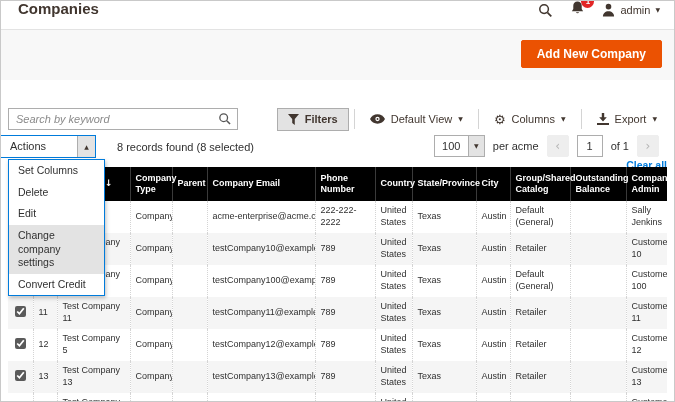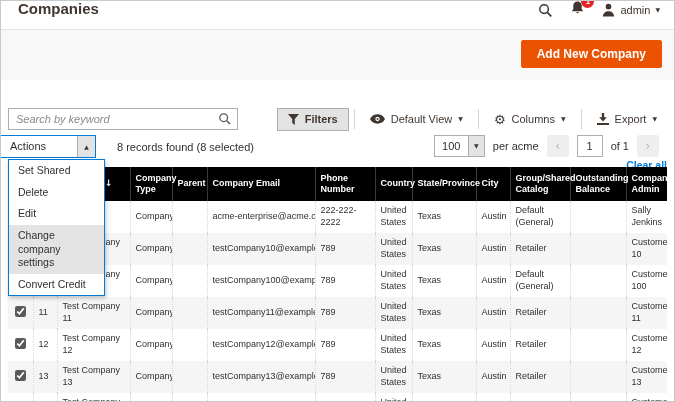--- a/index.html
+++ b/index.html
@@ -308,21 +308,21 @@
           <td>United States</td>
           <td>Texas</td>
           <td>Austin</td>
           <td>Retailer</td>
           <td></td>
           <td>Customer 11</td>
         </tr>
         <tr>
           <td style="padding-left: 7px;"><input type="checkbox" checked="" style=""></td>
           <td>12</td>
-          <td>Test Company 12</td>
+          <td>Test Company 5</td>
           <td>Company</td>
           <td></td>
           <td class="cell-email">testCompany12@example.com</td>
           <td>789</td>
           <td>United States</td>
           <td>Texas</td>
           <td>Austin</td>
           <td>Retailer</td>
           <td></td>
           <td>Customer 12</td>
@@ -355,18 +355,18 @@
           <td>Austin</td>
           <td>Retailer</td>
           <td></td>
           <td>Customer 14</td>
         </tr>
       </tbody>
   </table>
 </div>
 
 <div class="actions-menu" id="actions-menu">
-    <div class="menu-item">Set Shared</div>
+    <div class="menu-item">Set Columns</div>
     <div class="menu-item">Delete</div>
     <div class="menu-item">Edit</div>
     <div class="menu-item hl">Change company settings</div>
     <div class="menu-item">Convert Credit</div>
   </div>
 
 </body></html>

